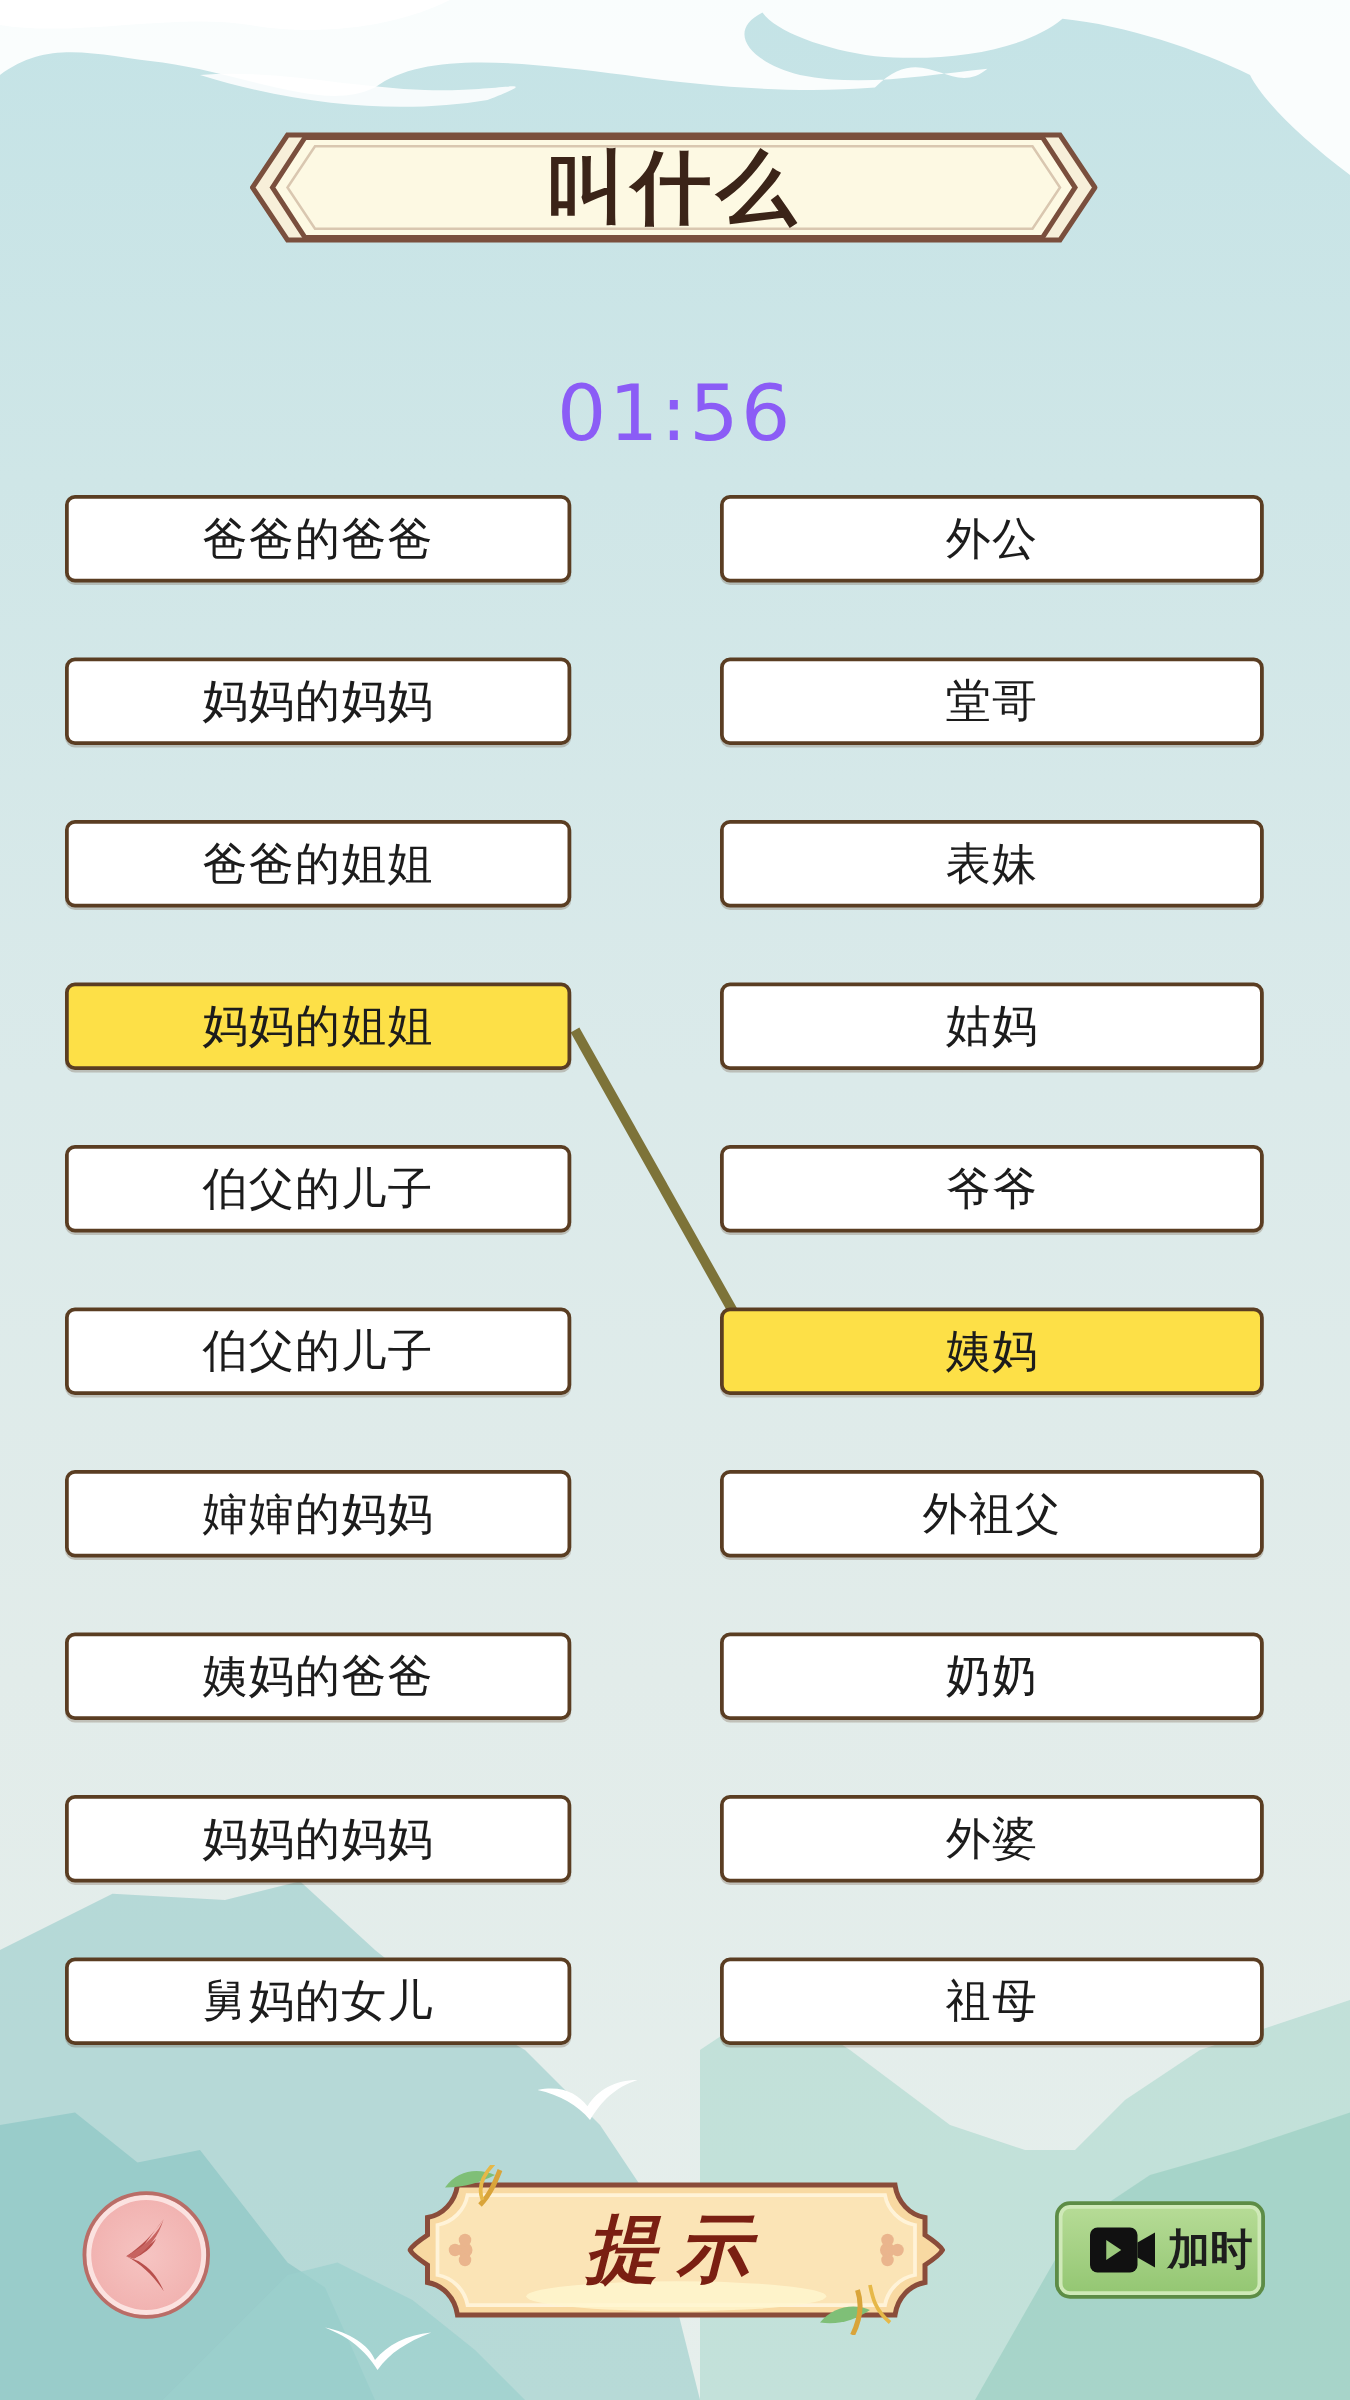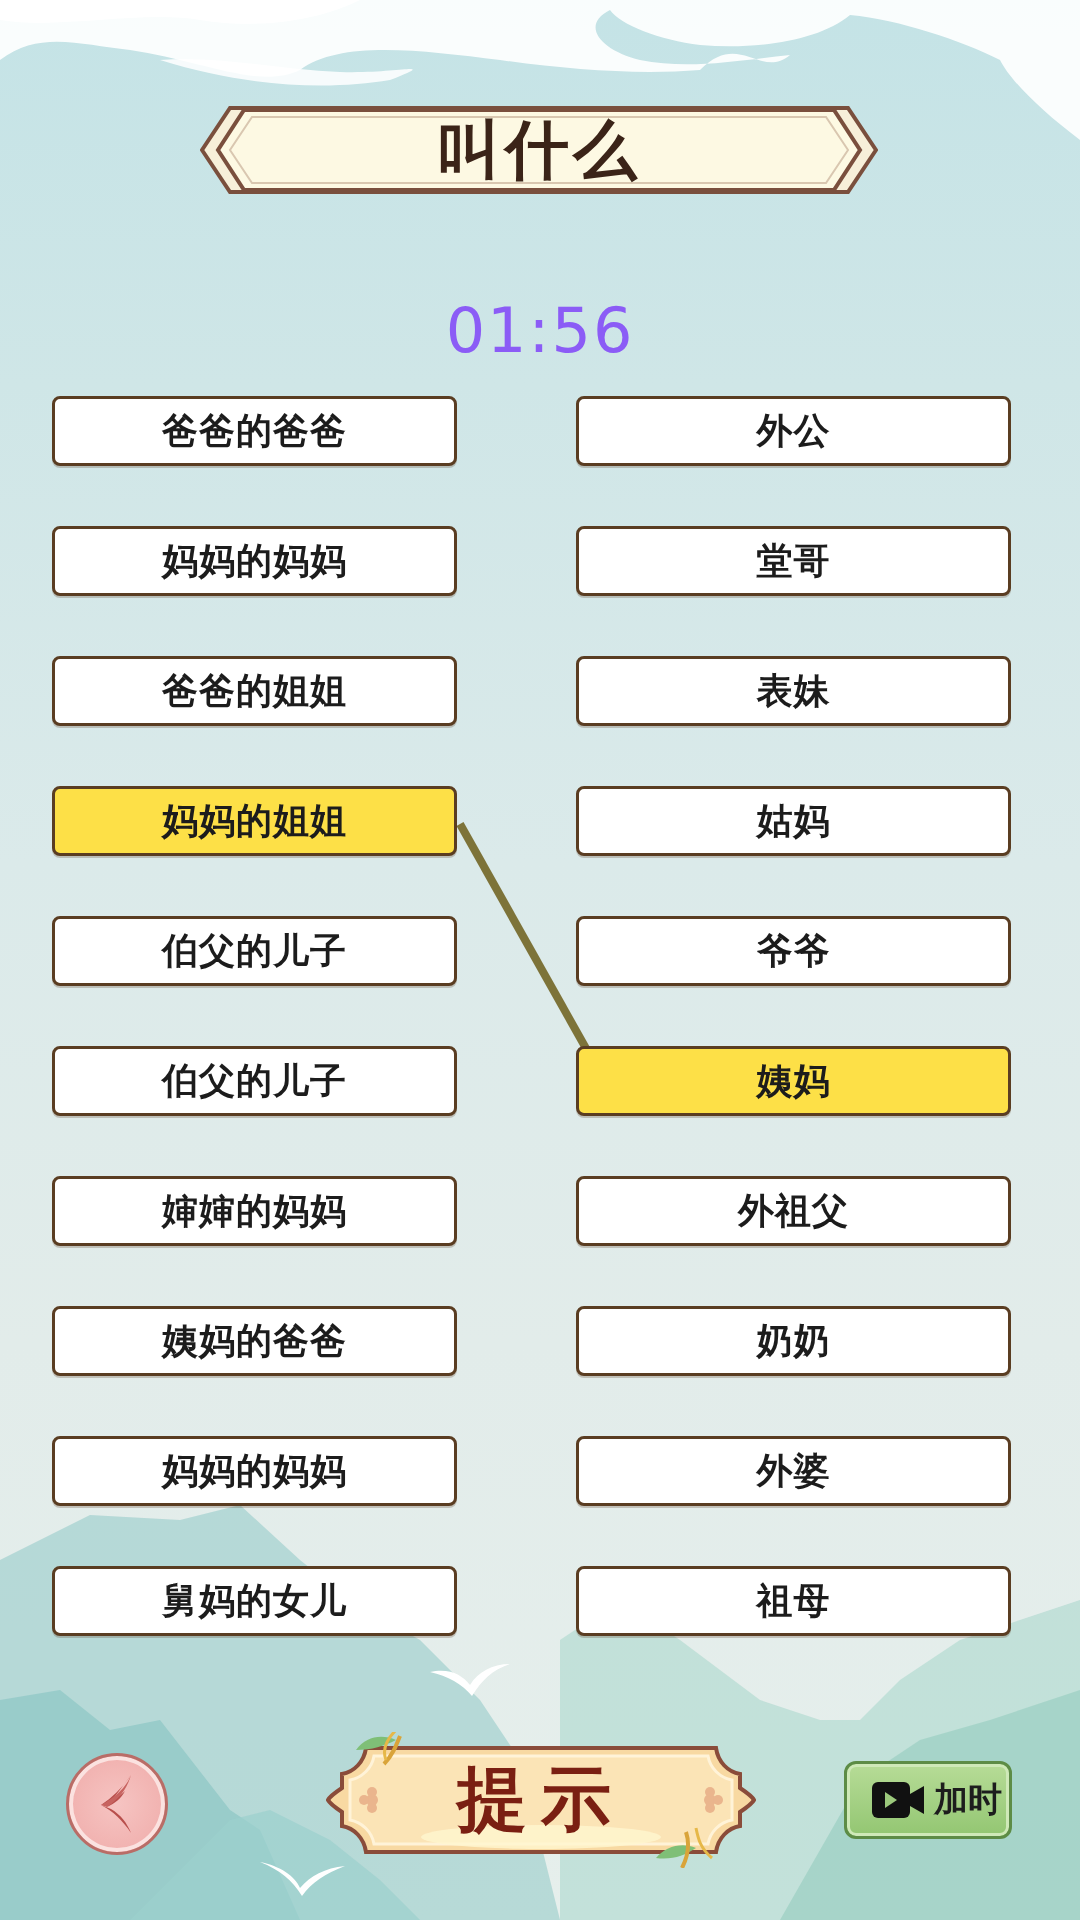--- a/index.html
+++ b/index.html
@@ -6,31 +6,31 @@
   body{width:1080px;height:1920px;overflow:hidden;position:relative;
     font-family:"DejaVu Sans","Liberation Sans",sans-serif;
     background:linear-gradient(180deg,#c4e3e6 0%,#cfe6e7 20%,#dbeaea 45%,#e2ecea 70%,#e6efec 100%);}
   .bg{position:absolute;inset:0;pointer-events:none;}
   .banner{position:absolute;left:200px;top:104px;width:678px;height:92px;}
   .banner-title{position:absolute;left:0;top:0;width:100%;height:100%;display:flex;align-items:center;justify-content:center;
     font-size:64px;font-weight:bold;color:#3b2418;letter-spacing:4px;}
   .timer{position:absolute;left:0;width:1080px;top:246px;text-align:center;font-size:62px;color:#8b5cf6;letter-spacing:2px;margin-top:48px;}
   .cell{position:absolute;height:70px;border:3px solid #5a3d22;border-radius:8px;background:#fff;box-sizing:border-box;
     display:flex;align-items:center;justify-content:center;font-size:36px;color:#1c1c1c;letter-spacing:1px;
-    box-shadow:0 2px 0 rgba(90,61,34,0.25);cursor:pointer;font-weight:bold;}
+    box-shadow:0 2px 0 rgba(90,61,34,0.25);cursor:pointer;}
   .cell.left{left:52px;width:405px;}
   .cell.right{left:576px;width:435px;}
   .cell.sel{background:#fde047;}
   .link-line{position:absolute;inset:0;pointer-events:none;}
   .back-btn{position:absolute;left:66px;top:1753px;width:102px;height:102px;border-radius:50%;
     background:radial-gradient(circle,#f6c4c2 0%,#efaaa8 100%);border:3px solid #b96d67;box-sizing:border-box;
     box-shadow:inset 0 0 0 4px #fbe2e0;display:flex;align-items:center;justify-content:center;cursor:pointer;}
   .hint-btn{position:absolute;left:326px;top:1732px;width:430px;height:136px;cursor:pointer;}
   .hint-label{position:absolute;left:0;top:0;width:100%;height:100%;display:flex;align-items:center;justify-content:center;
-    font-family:"DejaVu Serif","Liberation Serif",serif;font-size:70px;font-weight:bold;color:#7a1f12;letter-spacing:14px;}
+    font-family:"DejaVu Serif","Liberation Serif",serif;font-size:59px;font-weight:bold;color:#7a1f12;letter-spacing:14px;font-style:italic;}
   .time-btn{position:absolute;left:844px;top:1753px;width:168px;height:94px;cursor:pointer;}
   .time-inner{position:absolute;left:0;top:8px;width:168px;height:78px;border-radius:12px;background:linear-gradient(180deg,#b7dc97,#93c672);
     border:3px solid #5d8c46;box-sizing:border-box;box-shadow:inset 0 0 0 3px #cfe9b8;display:flex;align-items:center;justify-content:center;gap:8px;padding-left:16px;}
   .time-label{font-size:34px;font-weight:bold;color:#1d1d1d;}
 </style>
 </head>
 <body>
 
 <svg class="bg" width="1080" height="1920" viewBox="0 0 1080 1920">
 

